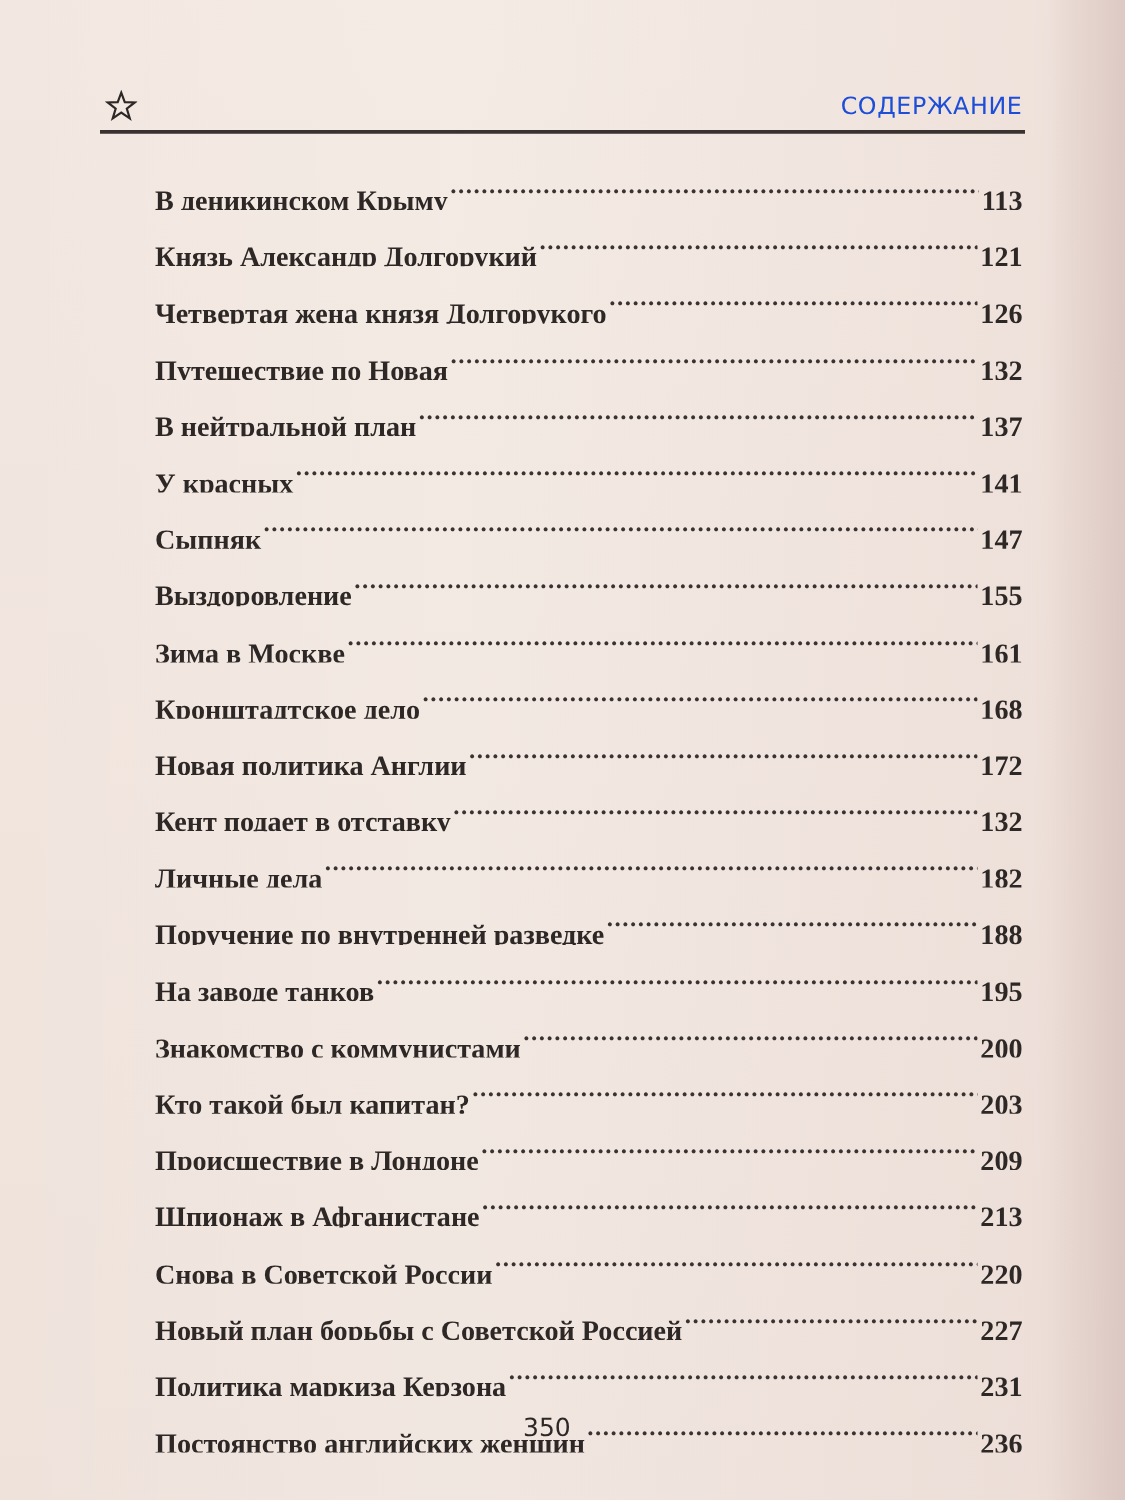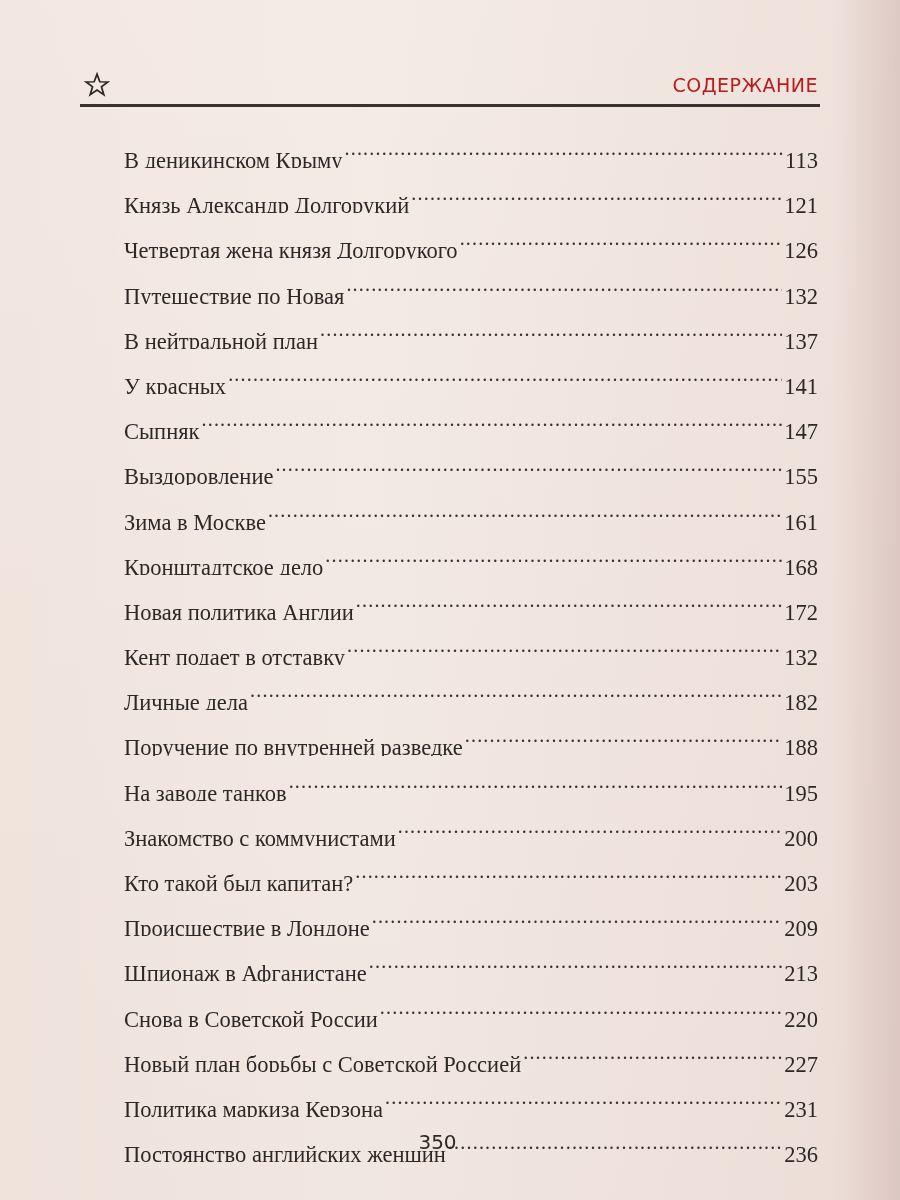--- a/index.html
+++ b/index.html
@@ -17,30 +17,30 @@
     .header {
       position: absolute; left: 80px; top: 66px; width: 740px; height: 38px;
       border-bottom: 3px solid #3a3230;
     }
     .star {
       position: absolute; left: 4px; top: 6px; width: 26px; height: 26px;
     }
     .header-title {
       position: absolute; right: 2px; top: 8px;
       font-family: "DejaVu Sans", "Liberation Sans", sans-serif;
-      font-size: 19px; letter-spacing: 0.5px; color: #b91c1c;
+      font-size: 19px; letter-spacing: 0.5px; color: #1d4ed8;
     }
     .toc {
       position: absolute; left: 124px; top: 123px; width: 694px;
       list-style: none; margin: 0; padding: 0;
     }
     .toc-row {
       display: flex; align-items: baseline;
       height: 45.2px; font-size: 22.5px; line-height: 45px;
-      white-space: nowrap; overflow: hidden;
+      white-space: nowrap; overflow: hidden; font-weight: bold;
     }
     .toc-title { flex: 0 0 auto; padding-right: 2px; }
     .toc-dots {
       flex: 1 1 auto; overflow: hidden; height: 45px;
       position: relative;
     }
     .toc-dots::before {
       content: "..........................................................................................................................................";
       position: absolute; left: 0; bottom: 10px;
       letter-spacing: 1.2px; font-size: 20px; line-height: 20px;

